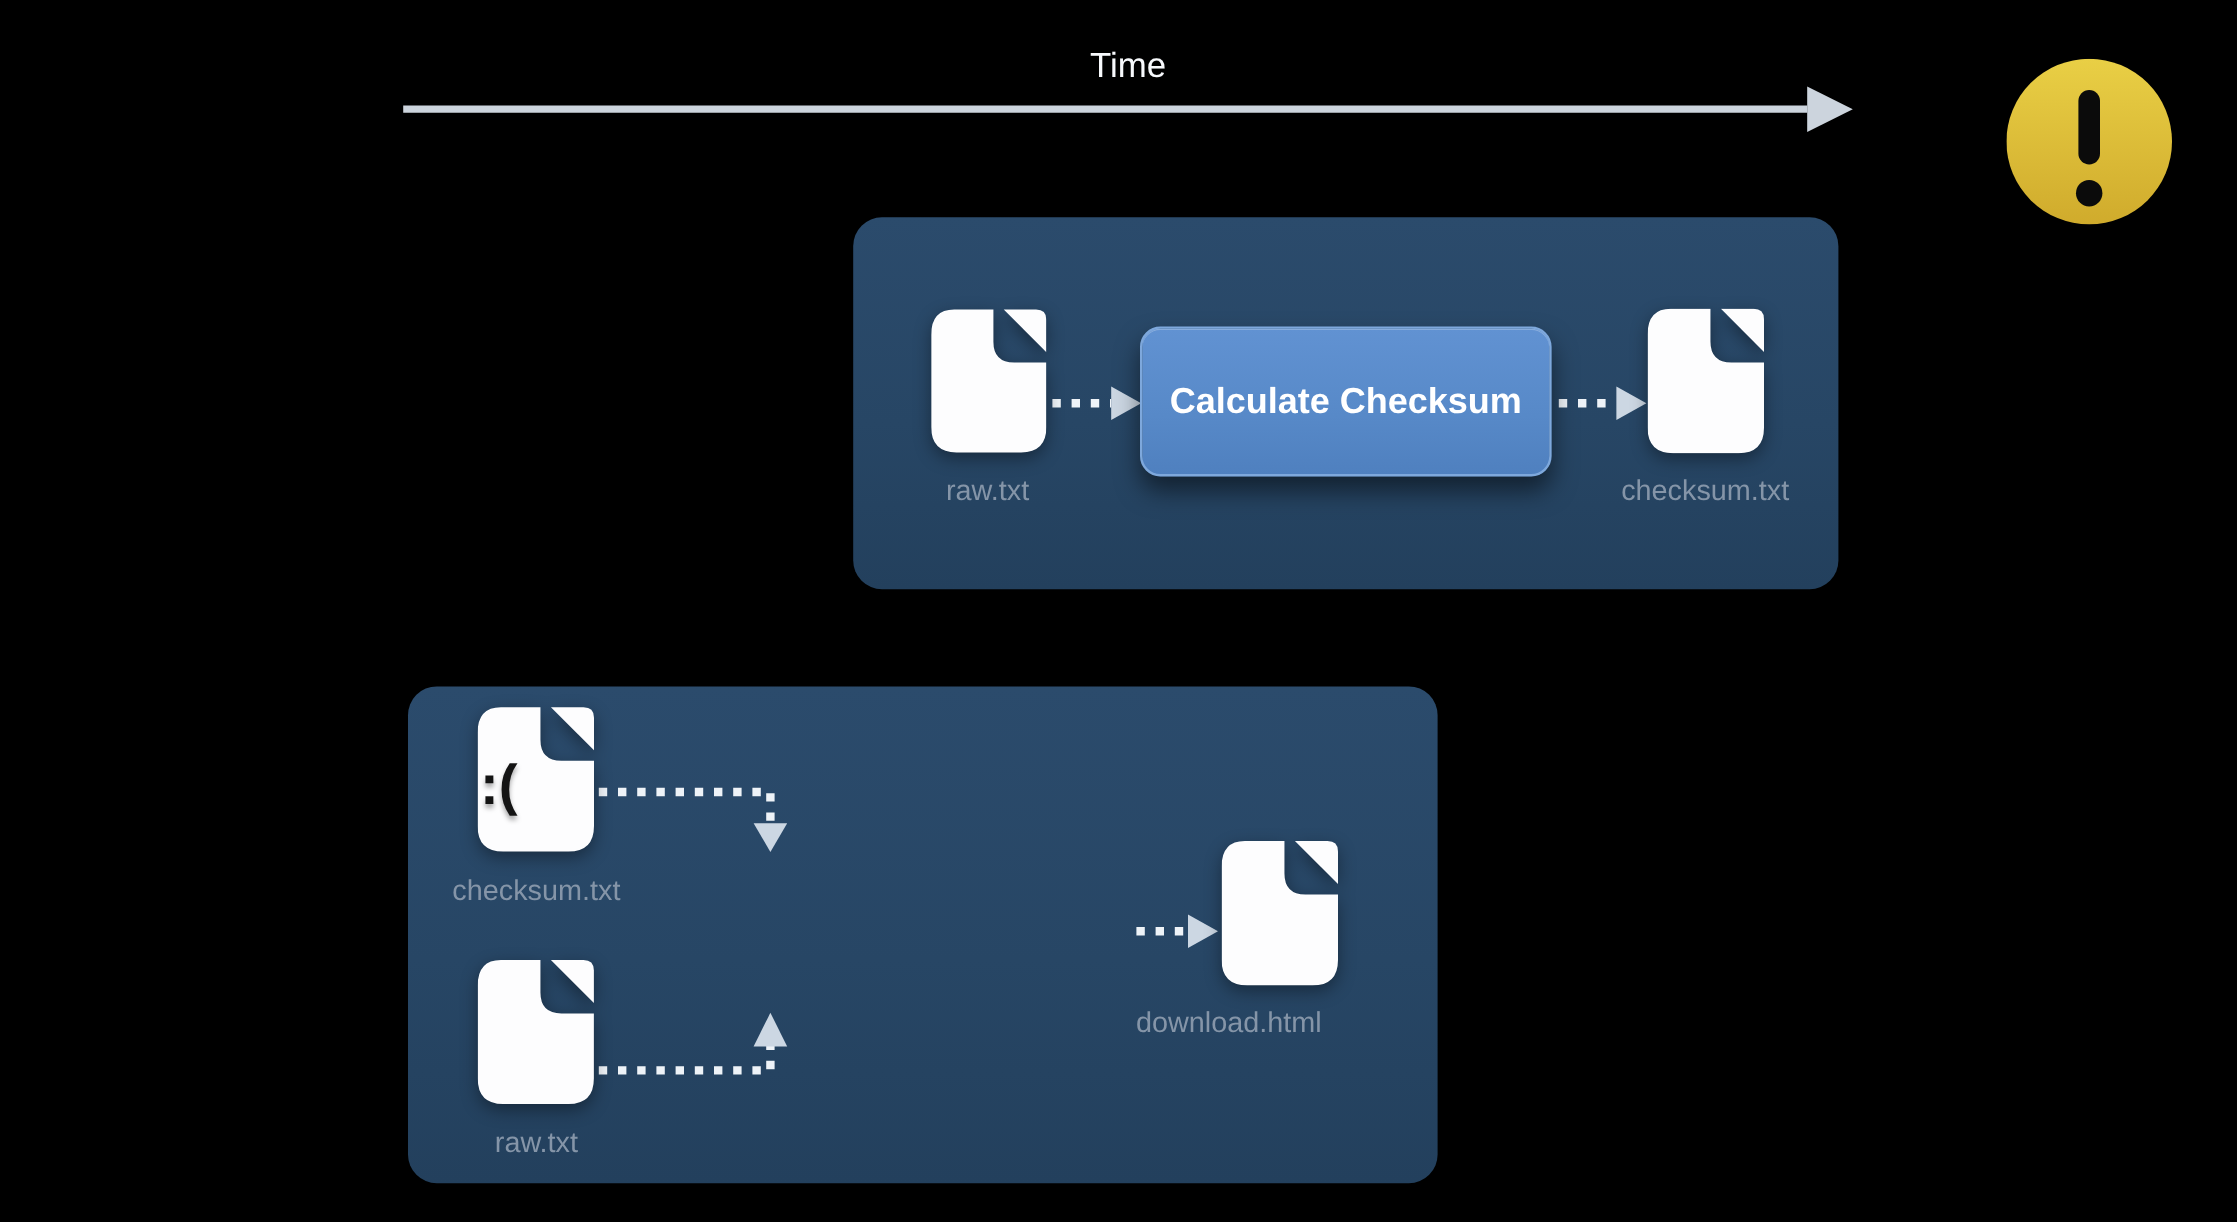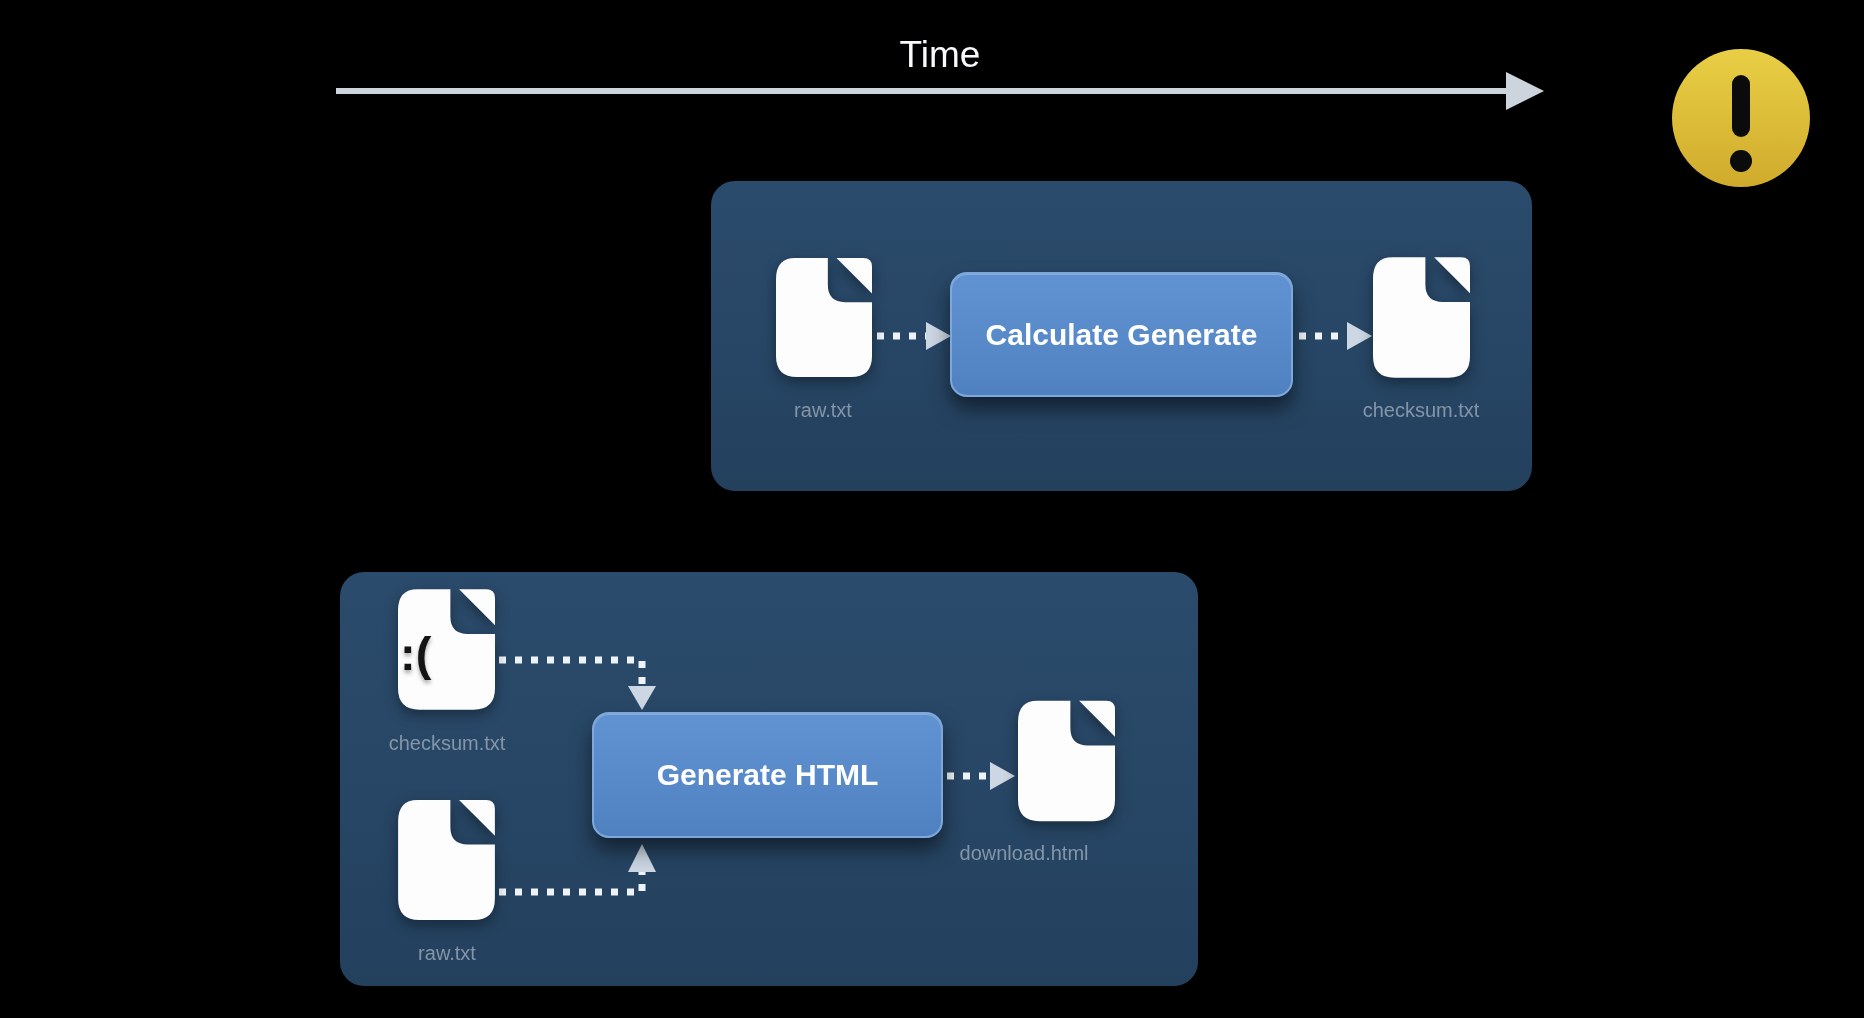--- a/index.html
+++ b/index.html
@@ -6,21 +6,21 @@
   .stage{
     position:relative;
     width:1864px;height:1018px;
     background:var(--background,#000);
     overflow:hidden;
     font-family:"Liberation Sans", sans-serif;
   }
   
   .time-label{
     position:absolute;left:940px;top:36px;transform:translateX(-50%);
-    color:var(--time-text,#f7f9fc);font-size:37px;line-height:38px;
+    color:var(--time-text,#f7f9fc);font-size:29px;line-height:38px;
     white-space:nowrap;
   }
   .time-arrow-svg{position:absolute;left:0;top:0;width:1864px;height:140px;}
   
   .warning-svg{position:absolute;left:1672px;top:49px;width:138px;height:138px;}
   
   .panel{
     position:absolute;
     background:linear-gradient(180deg,#2b4b6c 0%, var(--panel-bg,#274665) 55%, #23405d 100%);
     border-radius:24px;
@@ -30,21 +30,21 @@
   .arrows{position:absolute;inset:0;width:100%;height:100%;}
   .arrows line,.arrows path{
     stroke:var(--dot-line,#eef3f8);stroke-width:7;
     stroke-dasharray:7 9;fill:none;
   }
   .arrows polygon{fill:var(--arrow-head,#ccd7e3);}
   
   .file{position:absolute;filter:drop-shadow(0 5px 7px rgba(0,0,0,.38));}
   .file-label{
     position:absolute;transform:translateX(-50%);
-    color:var(--file-label,#8595a8);font-size:20px;line-height:34px;
+    color:var(--file-label,#8595a8);font-size:24px;line-height:34px;
     white-space:nowrap;
   }
   .sad-face{
     position:absolute;color:var(--sad-face,#141414);
     font-size:47px;line-height:47px;font-weight:600;
     text-shadow:0 3px 4px rgba(0,0,0,.35);
   }
   
   .process-btn{
     position:absolute;display:flex;align-items:center;justify-content:center;
@@ -87,21 +87,21 @@
       <line x1="588" y1="155" x2="636" y2="155"></line>
       <polygon points="636,141 661,155 636,169"></polygon>
     </svg>
 
     <svg class="file" style="left:65px;top:76px;width:96px;height:121px" viewBox="0 0 100 124">
       <path d="M20,0 H54 V28 Q54,46 72,46 H100 V102 Q100,124 78,124 H22 Q0,124 0,102 V22 Q0,0 20,0 Z" style="fill:var(--file-fill,#fdfdfe)"></path>
       <path d="M63,0 L100,37 V9 Q100,0 91,0 Z" style="fill:var(--file-fill,#fdfdfe)"></path>
     </svg>
     <div class="file-label" style="left:112px;top:212px">raw.txt</div>
 
-    <div class="process-btn" style="left:239px;top:91px;width:343px;height:125px">Calculate Generate</div>
+    <div class="process-btn" style="left:239px;top:91px;width:343px;height:125px">Calculate Checksum</div>
 
     <svg class="file" style="left:662px;top:76px;width:97px;height:121px" viewBox="0 0 100 124">
       <path d="M20,0 H54 V28 Q54,46 72,46 H100 V102 Q100,124 78,124 H22 Q0,124 0,102 V22 Q0,0 20,0 Z" style="fill:var(--file-fill,#fdfdfe)"></path>
       <path d="M63,0 L100,37 V9 Q100,0 91,0 Z" style="fill:var(--file-fill,#fdfdfe)"></path>
     </svg>
     <div class="file-label" style="left:710px;top:212px">checksum.txt</div>
   </section>
 
   <section class="panel panel-2">
     <svg class="arrows" viewBox="0 0 858 414">
@@ -119,21 +119,20 @@
     </svg>
     <div class="sad-face" style="left:60px;top:58px">:(</div>
     <div class="file-label" style="left:107px;top:154px">checksum.txt</div>
 
     <svg class="file" style="left:58px;top:228px;width:97px;height:120px" viewBox="0 0 100 124">
       <path d="M20,0 H54 V28 Q54,46 72,46 H100 V102 Q100,124 78,124 H22 Q0,124 0,102 V22 Q0,0 20,0 Z" style="fill:var(--file-fill,#fdfdfe)"></path>
       <path d="M63,0 L100,37 V9 Q100,0 91,0 Z" style="fill:var(--file-fill,#fdfdfe)"></path>
     </svg>
     <div class="file-label" style="left:107px;top:364px">raw.txt</div>
 
-    <div class="process-btn" style="left:252px;top:140px;width:351px;height:126px">Generate HTML</div>
 
     <svg class="file" style="left:678px;top:127px;width:97px;height:124px" viewBox="0 0 100 124">
       <path d="M20,0 H54 V28 Q54,46 72,46 H100 V102 Q100,124 78,124 H22 Q0,124 0,102 V22 Q0,0 20,0 Z" style="fill:var(--file-fill,#fdfdfe)"></path>
       <path d="M63,0 L100,37 V9 Q100,0 91,0 Z" style="fill:var(--file-fill,#fdfdfe)"></path>
     </svg>
     <div class="file-label" style="left:684px;top:264px">download.html</div>
   </section>
 
 </div>
 

